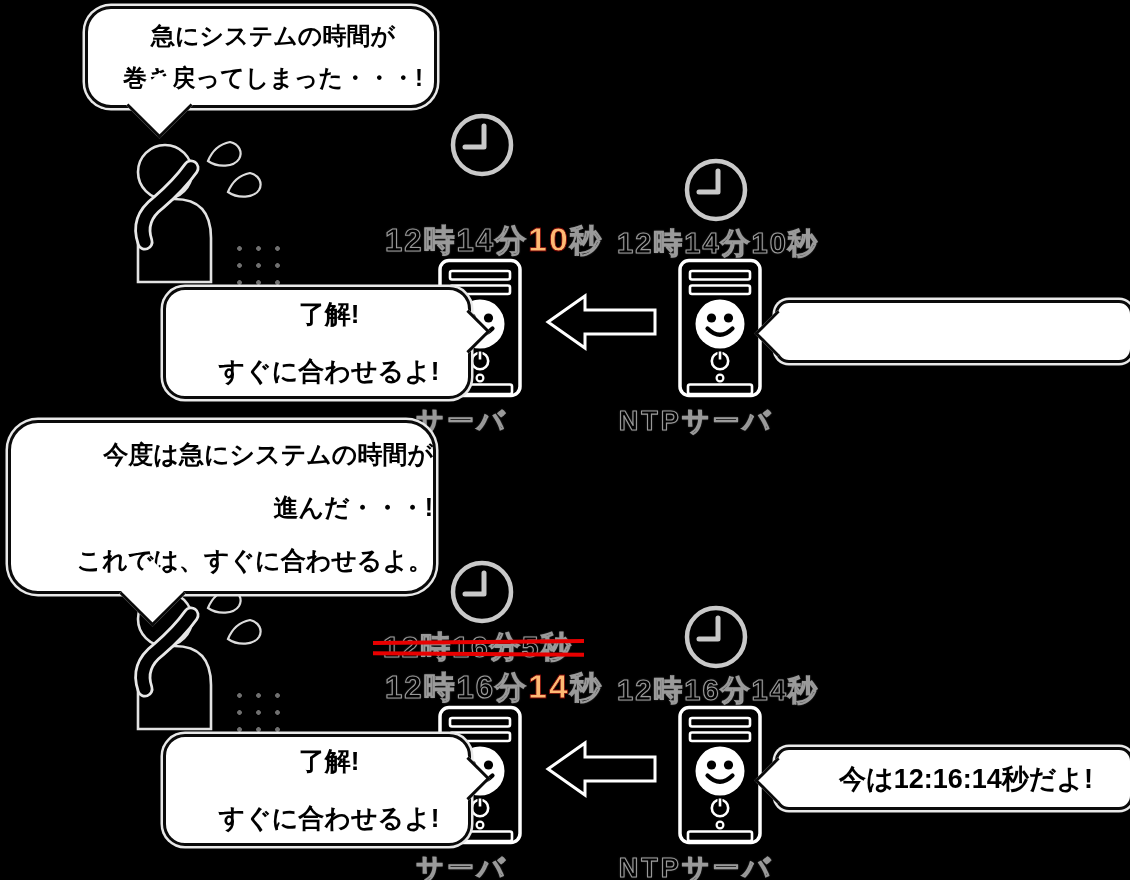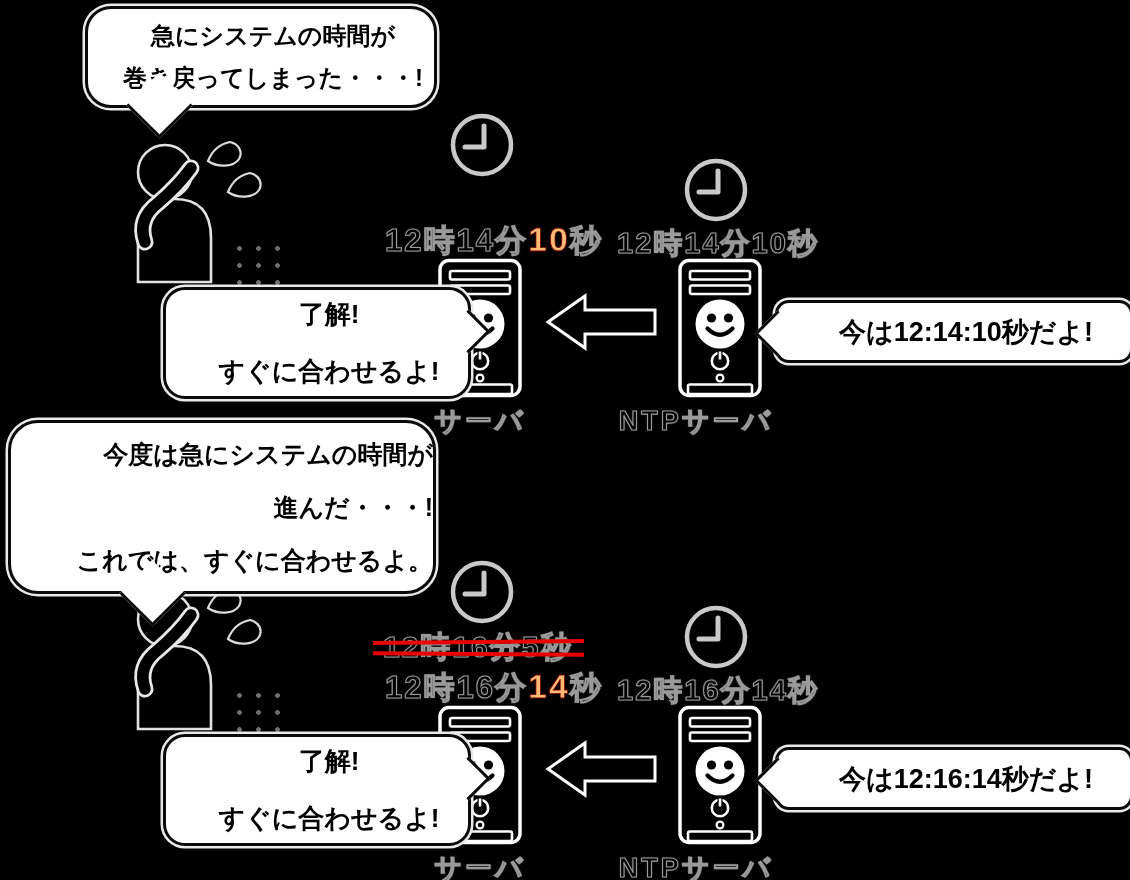--- a/index.html
+++ b/index.html
@@ -31,21 +31,21 @@
   
   .outlined{color:#000;-webkit-text-stroke:1.1px #9a9a9a;text-shadow:0 0 2px rgba(150,150,150,.85);}
   .struck{position:absolute;left:383px;top:180px;font-size:30px;letter-spacing:2px;white-space:nowrap;}
   .struck .sl{position:absolute;left:-10px;right:-12px;height:3.5px;background:#e80000;}
   .struck .sl1{top:13px;transform:rotate(-0.5deg);}
   .struck .sl2{top:25px;transform:rotate(0.4deg);}
   .corrected{position:absolute;left:385px;top:220px;font-size:31px;letter-spacing:2px;white-space:nowrap;}
   .corrected .red{color:#fdba74;-webkit-text-stroke:0.8px #7a0000;text-shadow:none;font-size:34px;}
   .ntp-time{position:absolute;left:617px;top:224px;font-size:29px;letter-spacing:2px;white-space:nowrap;}
   .icon-label{position:absolute;top:403px;font-size:27px;text-align:center;letter-spacing:3px;}
-  .server-label{left:412px;width:136px;}
+  .server-label{left:394px;width:136px;}
   .ntp-label{left:616px;width:160px;}
 
   
   .clock-server{position:absolute;left:447px;top:110px;}
   .clock-ntp{position:absolute;left:681px;top:155px;}
   .tower{position:absolute;z-index:2;}
   .tower-server{left:437px;top:258px;}
   .tower-ntp{left:677px;top:258px;}
   .arrow{position:absolute;left:545px;top:293px;}
   .person{position:absolute;left:120px;top:135px;z-index:1;}
@@ -127,21 +127,20 @@
       <path d="M30.5 70.5 Q43 83 55.5 70.5" fill="none" stroke="#000" stroke-width="4.2" stroke-linecap="round"></path>
       <circle cx="43" cy="103" r="8.2" fill="none" stroke="#fff" stroke-width="2.6"></circle>
       <line x1="43" y1="93" x2="43" y2="101" stroke="#000" stroke-width="5"></line>
       <line x1="43" y1="93.5" x2="43" y2="101.5" stroke="#fff" stroke-width="2.6"></line>
       <circle cx="43" cy="120" r="3.4" fill="none" stroke="#fff" stroke-width="2.2"></circle>
       <rect x="11" y="126.5" width="64" height="9.5" rx="2" fill="none" stroke="#fff" stroke-width="2.6"></rect>
     </svg>
     <div class="icon-label ntp-label outlined">NTPサーバ</div>
 
     <div class="bubble ntp-bubble">
-      <div>今は12:14:10秒だよ!</div>
       <i class="tail tail-left"></i>
     </div>
   </div>
 
   <div class="scene scene-2">
 
     <div class="bubble person-bubble">
       <div>今度は急にシステムの時間が</div>
       <div>進んだ・・・!</div>
       <div>これでは、すぐに合わせるよ。</div>

